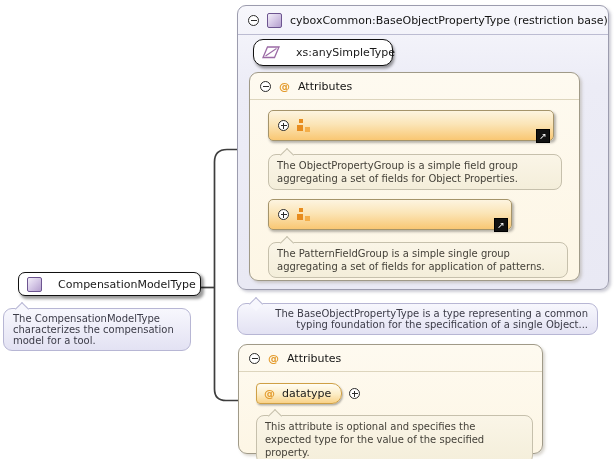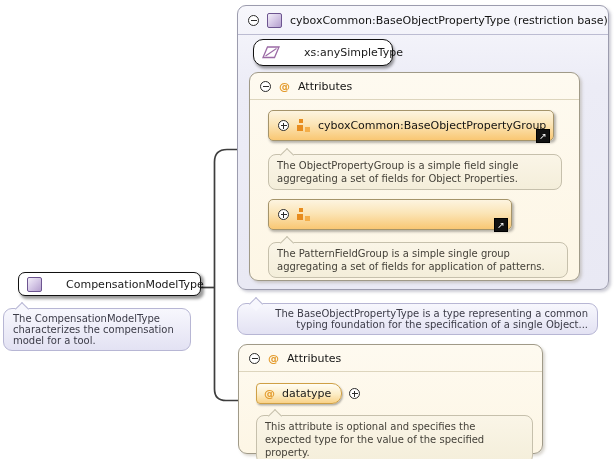--- a/index.html
+++ b/index.html
@@ -34,21 +34,21 @@
                box-shadow:2px 2px 3px rgba(130,120,95,.3);}
   .hdr{display:flex;align-items:center;gap:8px;padding:7px 10px 6px 10px;font-size:11px;white-space:nowrap;}
   .hdr-title{font-size:11px;color:#141414;}
   .panel-lav .hdr{border-bottom:1px solid #bcbcd2;}
   .panel-cream .hdr{border-bottom:1px solid #ddd5bd;}
 
   #attr-panel{position:absolute;left:11px;top:66px;width:331px;height:209px;}
   #local-attr-panel{position:absolute;left:238px;top:344px;width:305px;height:110px;z-index:1;}
 
   
-  .nodebox{display:flex;align-items:center;gap:24px;background:#fff;border:1px solid #111;
+  .nodebox{display:flex;align-items:center;gap:16px;background:#fff;border:1px solid #111;
            box-sizing:border-box;padding:0 8px;font-size:11px;white-space:nowrap;
            box-shadow:2.5px 2.5px 3px rgba(0,0,0,.4);}
   #root-node{position:absolute;left:18px;top:272px;width:183px;height:24px;z-index:1;border-radius:7px;}
   #simple-type{position:absolute;left:15px;top:33px;width:140px;height:27px;border-radius:10px;
                border-width:1.4px;box-shadow:1.5px 2.5px 3px rgba(0,0,0,.4);}
   .groupbox{position:absolute;display:flex;align-items:center;gap:8px;box-sizing:border-box;
             padding:0 9px;height:31px;font-size:11px;white-space:nowrap;color:#141414;
             background:linear-gradient(180deg,#fdf4e0 0%,#fbe5b7 45%,#f9c773 100%);
             border:1px solid #a5946a;border-radius:5px;box-shadow:1.5px 2px 2.5px rgba(0,0,0,.28);}
   .attrbox{display:flex;align-items:center;gap:7px;box-sizing:border-box;height:21px;padding:0 10px 0 7px;
@@ -111,26 +111,25 @@
         <span class="hdr-title">Attributes</span>
       </div>
 
       <div class="groupbox" style="left:18px;top:37px;width:286px;">
         <span class="circle plus"></span>
         <span class="grpicon">
             <i class="s1"></i>
             <i class="s2"></i>
             <i class="s3"></i>
           </span>
-        <span>cyboxCommon:BaseObjectPropertyGroup</span>
         <span class="linkicon">↗</span>
       </div>
       <div class="tip" style="left:18px;top:81px;width:294px;">
         <span class="tri"></span>
-        <span>The ObjectPropertyGroup is a simple field single aggregating a set of fields for Object Properties.</span>
+        <span>The ObjectPropertyGroup is a simple field group aggregating a set of fields for Object Properties.</span>
       </div>
 
       <div class="groupbox" style="left:18px;top:126px;width:244px;">
         <span class="circle plus"></span>
         <span class="grpicon">
             <i class="s1"></i>
             <i class="s2"></i>
             <i class="s3"></i>
           </span>
         <span class="linkicon">↗</span>

